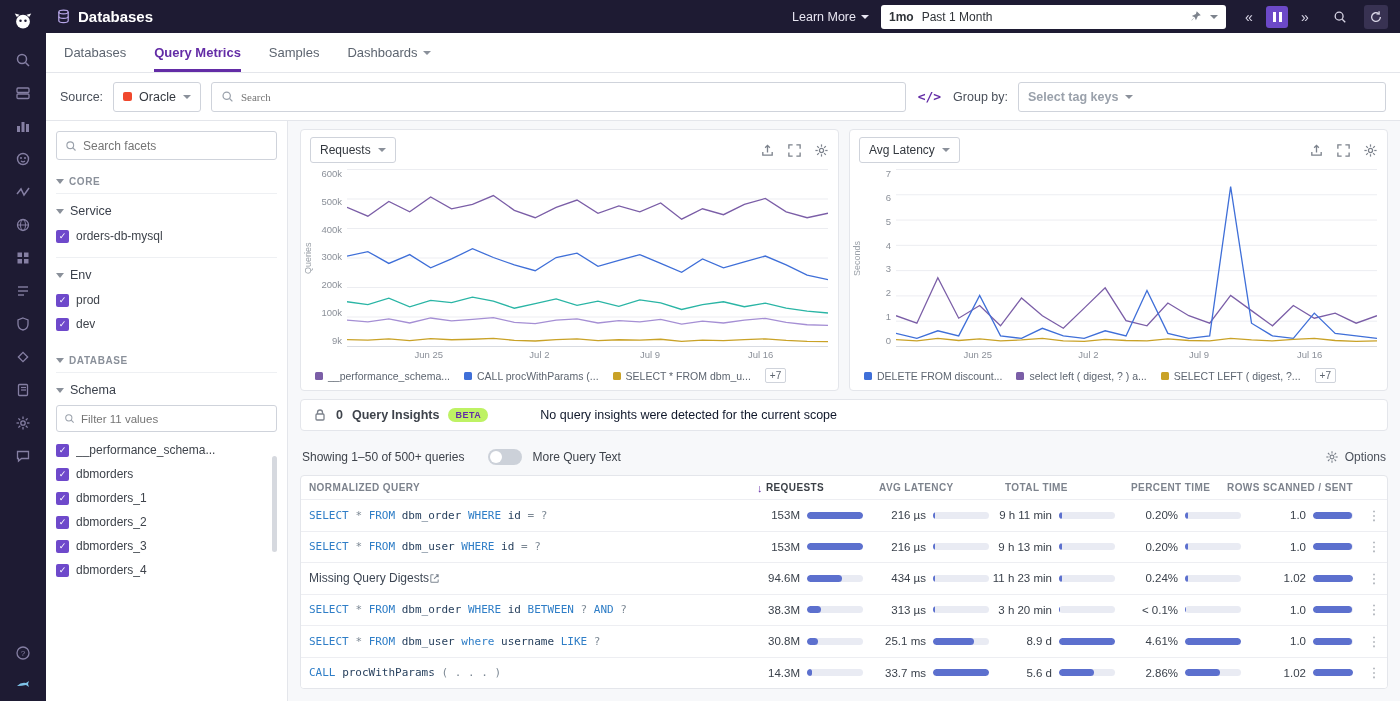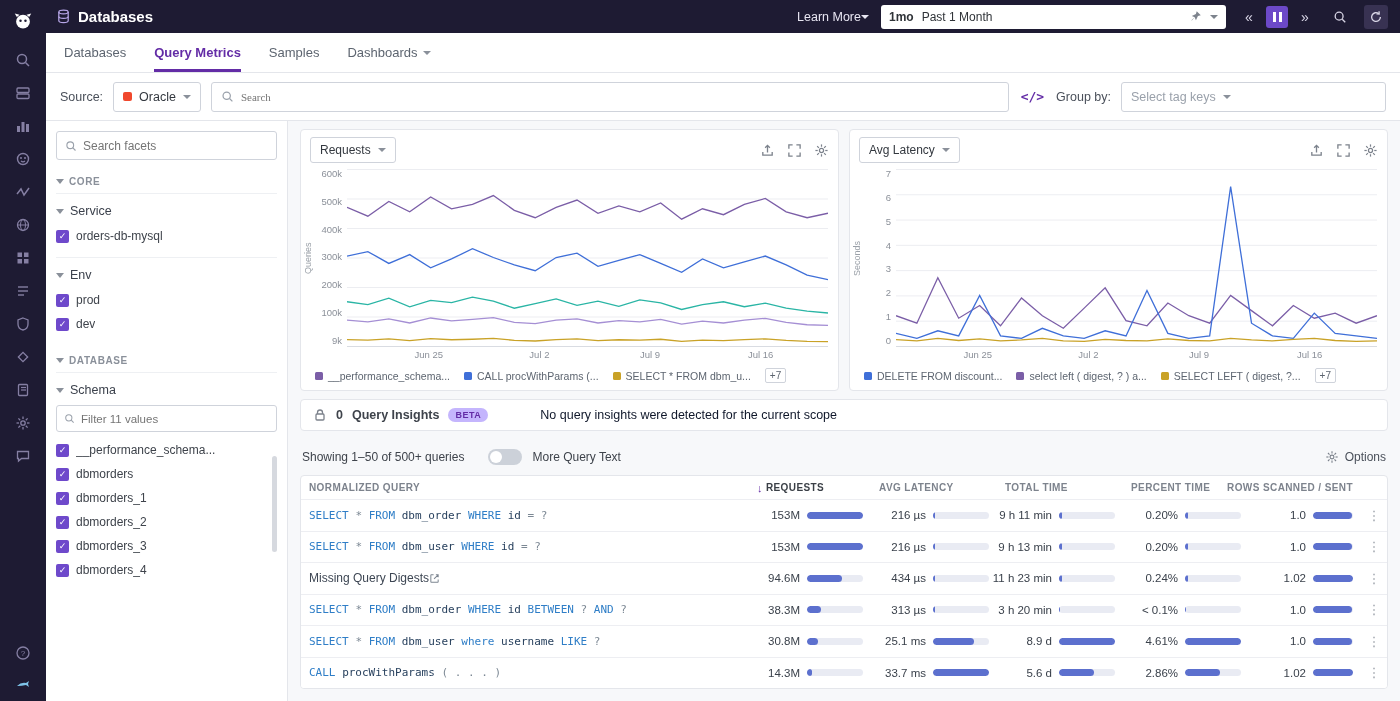--- a/index.html
+++ b/index.html
@@ -16,21 +16,21 @@
   .rail-bottom .rail-icon.whale { color:#7ec3e8; }
 
   
   .content { flex:1; display:flex; flex-direction:column; min-width:0; }
 
   
   .topbar { height:33px; background:#1e1b33; display:flex; align-items:center; padding:0 12px 0 10px; gap:8px; flex-shrink:0; }
   .ttl { display:flex; align-items:center; gap:7px; color:#fff; font-size:15px; font-weight:bold; }
   .ttl svg { width:15px; height:15px; color:#b7a6e8; }
   .topbar-right { margin-left:auto; display:flex; align-items:center; gap:12px; }
-  .learn { color:#e8e6f2; font-size:12.5px; display:flex; align-items:center; cursor:pointer; }
+  .learn { color:#e8e6f2; font-size:12.5px; display:flex; align-items:center; gap:5px; cursor:pointer; }
   .caret { width:0; height:0; border-left:4px solid transparent; border-right:4px solid transparent; border-top:4px solid currentColor; display:inline-block; }
   .timebox { background:#fff; border-radius:3px; height:24px; width:345px; display:flex; align-items:center; padding:0 8px; gap:8px; font-size:12px; color:#2f3338; }
   .timebox .tv { font-weight:bold; }
   .timebox .spacer { flex:1; }
   .timebox .pin { color:#7d838d; width:13px; height:13px; }
   .timebox .caret { color:#7d838d; }
   .playctl { display:flex; align-items:center; gap:6px; color:#d9d6e6; }
   .pbtn { width:22px; height:22px; display:flex; align-items:center; justify-content:center; font-size:14px; cursor:pointer; border-radius:3px; }
   .pbtn.pause { background:#6c49c8; }
   .pause-bars { display:flex; gap:3px; }
@@ -48,21 +48,21 @@
   
   .srcrow { height:48px; background:#fff; border-bottom:1px solid #e4e6eb; display:flex; align-items:center; gap:10px; padding:0 14px; flex-shrink:0; }
   .lbl { font-size:12.5px; color:#4a505a; }
   .pill { height:30px; border:1px solid #cfd3db; border-radius:3px; background:#fff; display:flex; align-items:center; gap:7px; padding:0 9px; font-size:12.5px; color:#33383f; cursor:pointer; }
   .dot-oracle { width:9px; height:9px; background:#f0482d; border-radius:2px; }
   .pill .caret { color:#8a909a; }
   .bigsearch { flex:1; height:30px; border:1px solid #cfd3db; border-radius:3px; display:flex; align-items:center; gap:7px; padding:0 9px; color:#9aa1ab; }
   .bigsearch svg { width:13px; height:13px; flex-shrink:0; }
   .bigsearch input { border:none; outline:none; flex:1; font-size:11px; color:#33383f; font-family:Liberation Serif, serif; }
   .codebtn { color:#632ca6; font-family:"DejaVu Sans Mono", monospace; font-size:13px; font-weight:bold; cursor:pointer; padding:0 2px; }
-  .groupsel { width:265px; color:#9aa1ab; }
+  .groupsel { width:368px; color:#9aa1ab;font-weight:bold; }
 
   
   .body { flex:1; display:flex; min-height:0; }
 
   
   .facets { width:242px; background:#fff; border-right:1px solid #e4e6eb; padding:10px 10px 0 10px; display:flex; flex-direction:column; overflow:hidden; flex-shrink:0; }
   .fsearch { height:29px; border:1px solid #cfd3db; border-radius:3px; display:flex; align-items:center; gap:6px; padding:0 8px; color:#9aa1ab; margin-bottom:10px; }
   .fsearch svg { width:12px; height:12px; flex-shrink:0; }
   .fsearch input { border:none; outline:none; flex:1; font-size:12px; color:#33383f; font-family:inherit; min-width:0; }
   .fgroup { font-size:10px; letter-spacing:.6px; color:#8a909a; font-weight:bold; display:flex; align-items:center; gap:5px; padding:6px 0; cursor:pointer; }
@@ -100,21 +100,21 @@
   .legend { display:flex; align-items:center; gap:14px; padding:4px 10px 7px 14px; }
   .lg-item { display:flex; align-items:center; gap:5px; font-size:10.5px; color:#5d6570; white-space:nowrap; overflow:hidden; }
   .sq { width:8px; height:8px; border-radius:1.5px; flex-shrink:0; }
   .plus7 { border:1px solid #cfd3db; border-radius:2px; padding:1px 4px; font-size:10px; color:#5d6570; cursor:pointer; }
 
   
   .insights { display:flex; align-items:center; gap:9px; padding:8px 12px; font-size:12.5px; color:#3e434b; flex-shrink:0; }
   .lock { width:14px; height:14px; color:#7c828c; }
   .icount { font-weight:bold; color:#3e434b; }
   .ititle { font-weight:bold; }
-  .beta { background:#c4b5fd; color:#632ca6; font-size:9px; font-weight:bold; letter-spacing:.5px; border-radius:8px; padding:2px 7px; }
+  .beta { background:#bef264; color:#632ca6; font-size:9px; font-weight:bold; letter-spacing:.5px; border-radius:8px; padding:2px 7px; }
   .imsg { color:#0f172a;margin-left:43px; }
 
   
   .tablebar { display:flex; align-items:center; gap:10px; font-size:12px; color:#3e434b; padding:2px 2px; flex-shrink:0;margin-top:8px; }
   .toggle { width:34px; height:16px; border-radius:9px; background:#ccd1d9; position:relative; cursor:pointer; margin-left:14px; }
   .toggle i { position:absolute; left:2px; top:2px; width:12px; height:12px; border-radius:50%; background:#fff; }
   .tb-right { margin-left:auto; display:flex; align-items:center; gap:6px; color:#4a505a; cursor:pointer; }
   .tb-right svg { width:14px; height:14px; color:#7c828c; }
 
   

